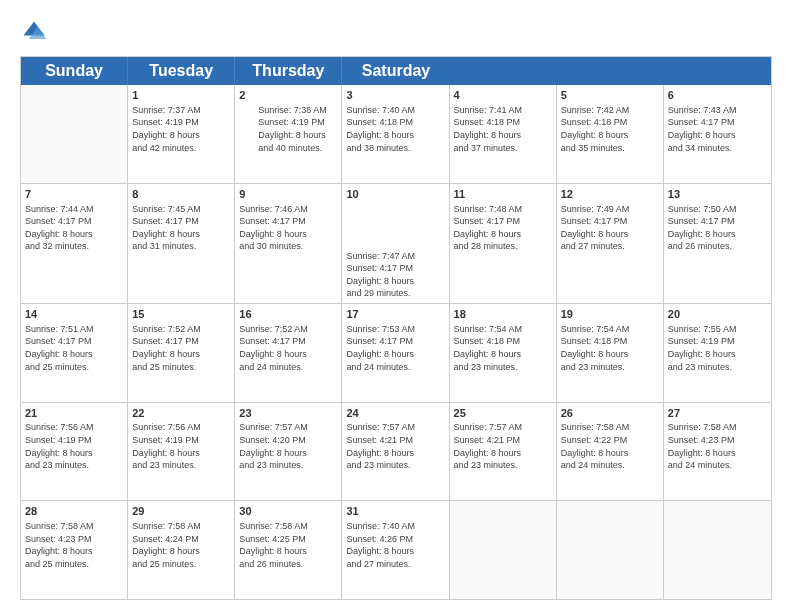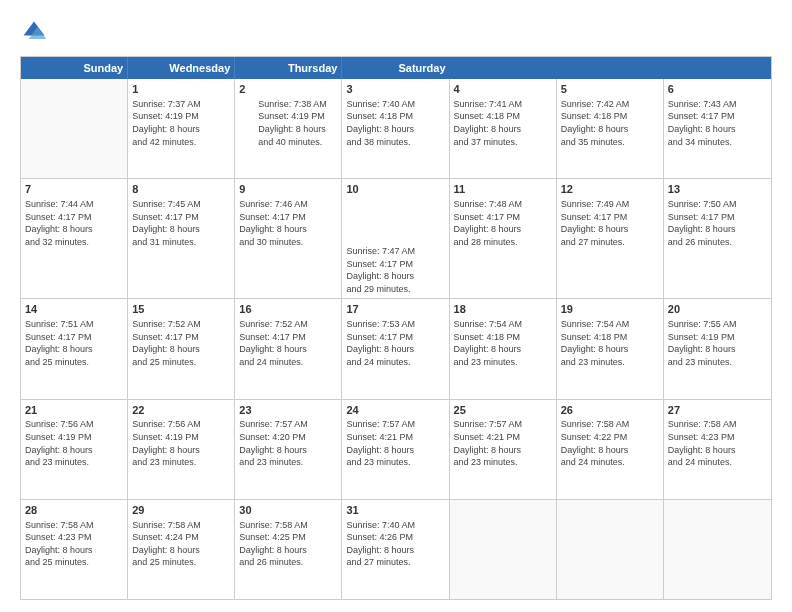--- a/index.html
+++ b/index.html
@@ -66,24 +66,24 @@
       flex-direction: column;
       border: 1px solid #ccc;
     }
     .cal-header {
       display: grid;
       grid-template-columns: repeat(7, 1fr);
       background: #2e6db4;
     }
     .cal-header-cell {
       color: #fff;
-      font-size: 11px;
+      font-size: 16px;
       font-weight: bold;
       padding: 5px 4px;
-      text-align: right;
+      text-align: center;
       border-right: 1px solid #4a7fc0;
     }
     .cal-header-cell:last-child { border-right: none; }
     .cal-body {
       flex: 1;
       display: flex;
       flex-direction: column;
     }
     .cal-row {
       display: grid;
@@ -133,21 +133,21 @@
     </div>
     <div class="title-block">
       <div class="month-title"></div>
       <div class="subtitle"></div>
     </div>
   </div>
 
   <div class="calendar">
     <div class="cal-header" id="cal-header">
         <div class="cal-header-cell">Sunday</div>
-        <div class="cal-header-cell">Wednesday</div>
+        <div class="cal-header-cell">Tuesday</div>
         <div class="cal-header-cell">Thursday</div>
         <div class="cal-header-cell">Saturday</div>
       </div>
     <div class="cal-body" id="cal-body">
         <div class="cal-row">
           <div class="cal-cell empty"></div>
           <div class="cal-cell">
             <span class="day-num">1</span>
             <div class="cell-info" style="white-space: pre-line;">Sunrise: 7:37 AM
 Sunset: 4:19 PM

